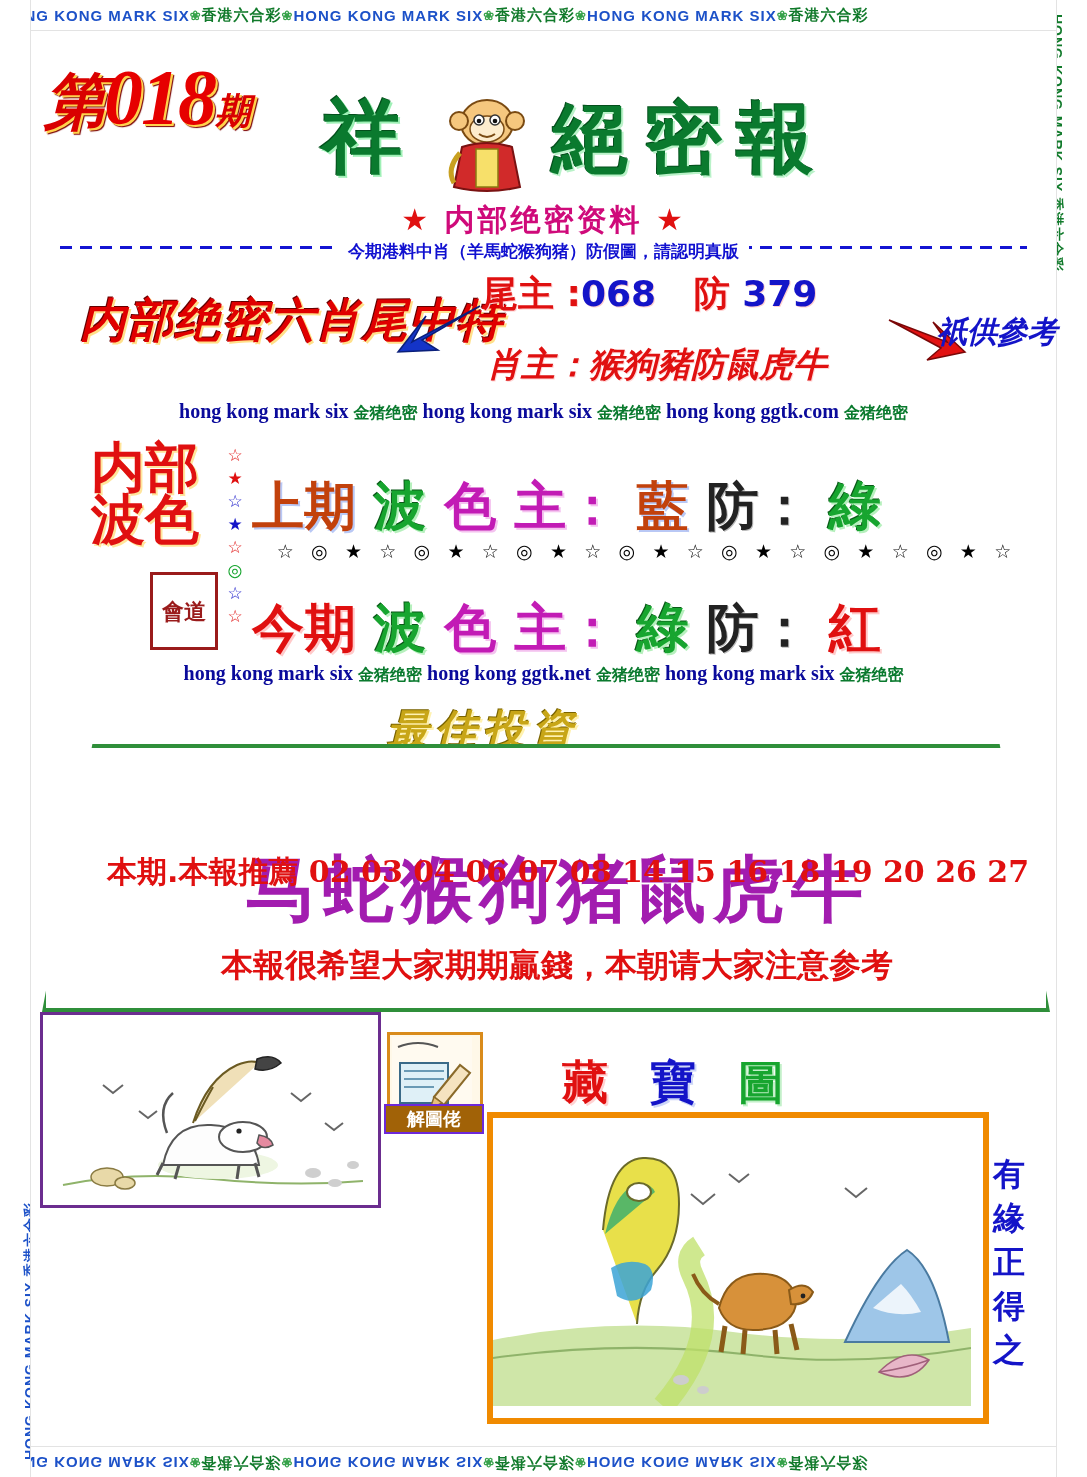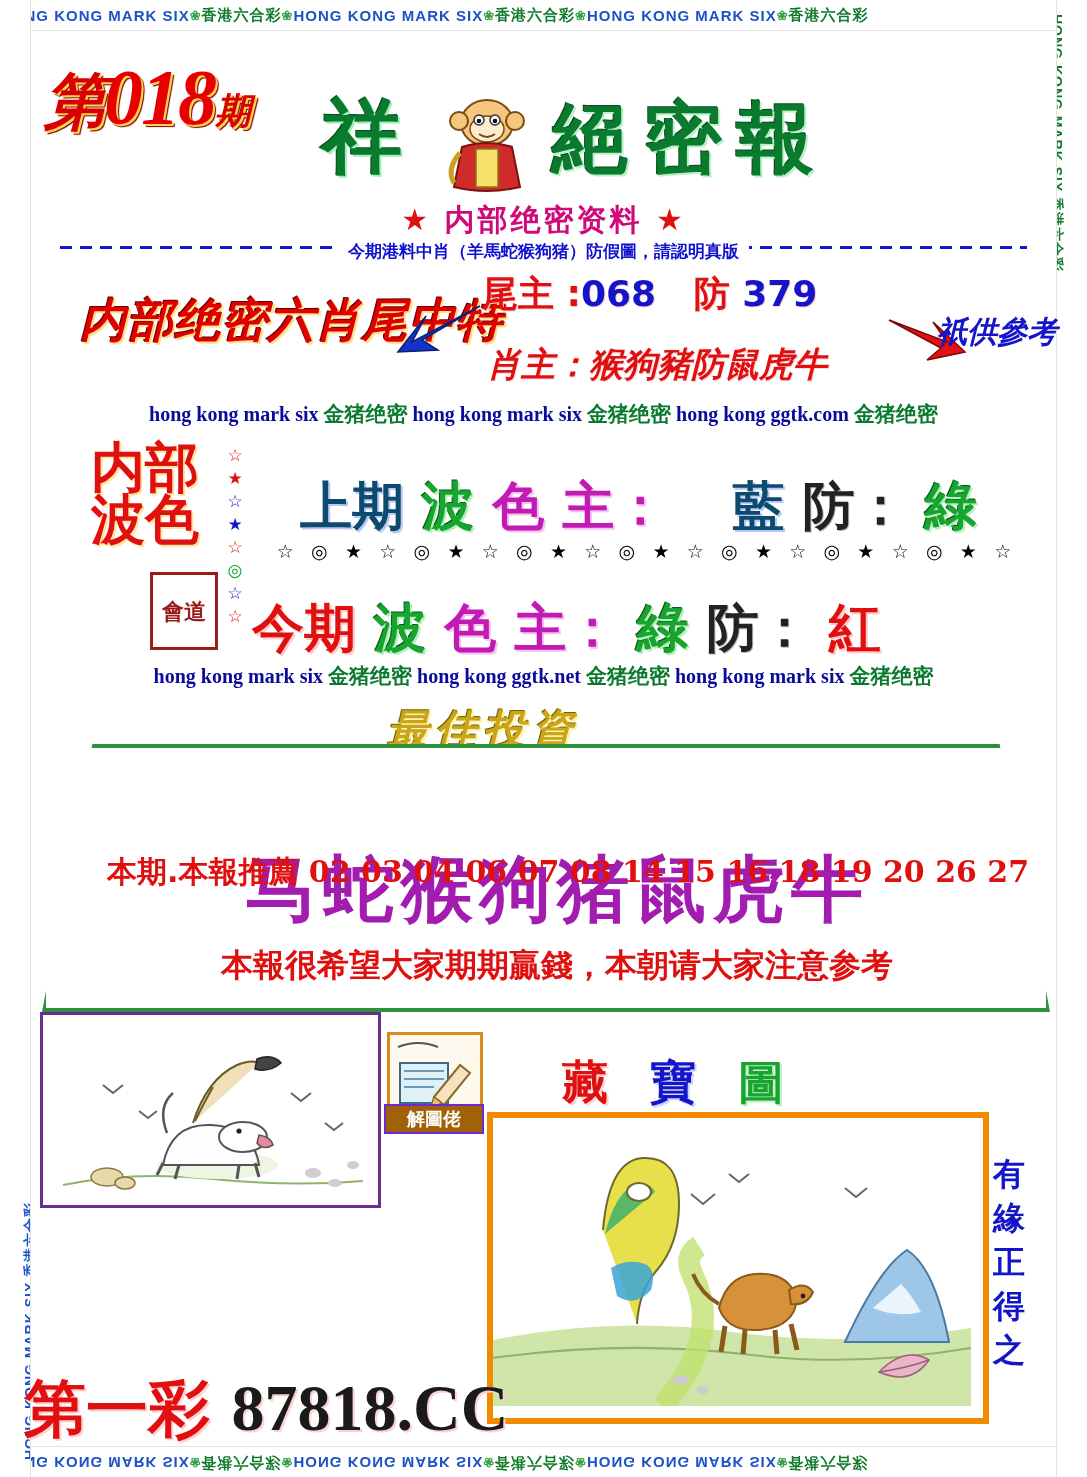--- a/index.html
+++ b/index.html
@@ -102,21 +102,21 @@
     font-style:italic;color:#1414c8;font-family:"DejaVu Sans", sans-serif;
     white-space:nowrap;
   }
 
   
   .adstrip{
     position:absolute;left:0;width:1023px;text-align:center;white-space:nowrap;
     font-size:20px;font-weight:bold;font-family:"Liberation Serif", serif;
   }
   .adstrip .en{color:#0a0a9b;}
-  .adstrip .cn{color:#0a7a2e;font-family:"DejaVu Sans", sans-serif;font-size:21px;margin-top:24px;}
+  .adstrip .cn{color:#0a7a2e;font-family:"DejaVu Sans", sans-serif;font-size:16px;margin-top:24px;}
   .ad1{top:368px;}
   .ad2{top:630px;}
 
   
   .wave-left{
     position:absolute;left:58px;top:410px;width:110px;text-align:center;
     font-size:54px;font-weight:bold;color:#e01010;line-height:52px;
     font-family:"DejaVu Sans", sans-serif;text-shadow:2px 2px 0 #ffe59b;
   }
   .seal{
@@ -130,21 +130,21 @@
     font-size:17px;line-height:23px;
   }
   .wave-row{
     position:absolute;left:220px;width:790px;height:62px;white-space:nowrap;
     font-size:52px;font-weight:bold;font-family:"DejaVu Sans", sans-serif;
   }
   .wave-row.r1{top:440px;}
   .wave-row.r2{top:562px;}
   .w-g{color:#17a52f;text-shadow:2px 2px 0 #b6f0bd,-1px -1px 0 #0a5a18;}
   .w-p{color:#c21bb5;text-shadow:2px 2px 0 #f4c2ef;}
-  .w-b{color:#0c4a6e;text-shadow:2px 2px 0 #b9c8f5;margin-left:48px;}
+  .w-b{color:#c2410c;text-shadow:2px 2px 0 #b9c8f5;}
   .w-k{color:#222;text-shadow:1px 1px 0 #bbb;}
   .w-r{color:#e01010;text-shadow:2px 2px 0 #ffc9c9;}
   .starline{
     position:absolute;left:215px;top:508px;width:800px;text-align:center;
     font-size:19px;letter-spacing:6px;white-space:nowrap;
   }
 
   
   .best{
     position:absolute;left:355px;top:670px;font-size:42px;font-weight:bold;
@@ -452,19 +452,15 @@
         <path d="M352 70 l11 9 l11 -9" stroke="#666" stroke-width="2" fill="none"></path>
         <path d="M386 254 q26 -26 50 -12 q-18 26 -50 12z" fill="#e8b6c8" stroke="#a0607a" stroke-width="1.5"></path>
         <path d="M386 254 q28 -4 50 -12" stroke="#a0607a" stroke-width="1.5" fill="none"></path>
         <ellipse cx="188" cy="262" rx="8" ry="5" fill="#cdcdcd"></ellipse>
         <ellipse cx="210" cy="272" rx="6" ry="4" fill="#cdcdcd"></ellipse>
       </svg>
     </div>
 
     <div class="youyuan">有緣正得之</div>
 
-    <div class="footer-brand">
-      <span>第一彩</span>
-      <span class="site">87818.CC</span>
-    </div>
 
   </div>
 </div>
 
 </body></html>

